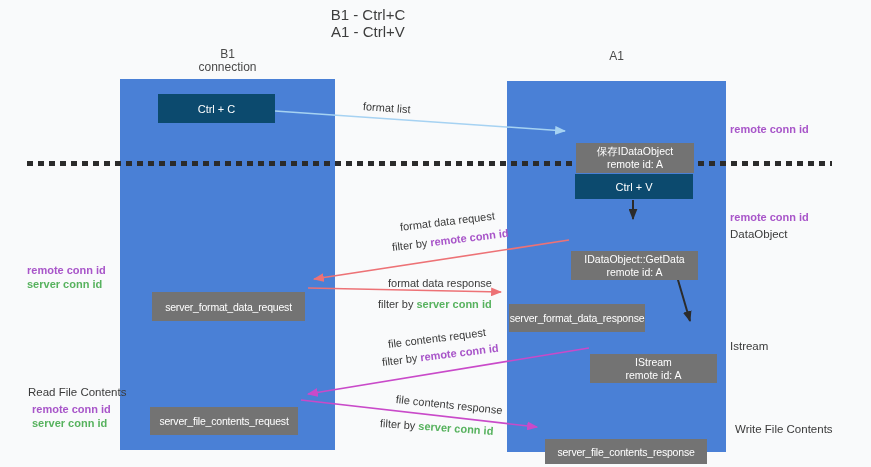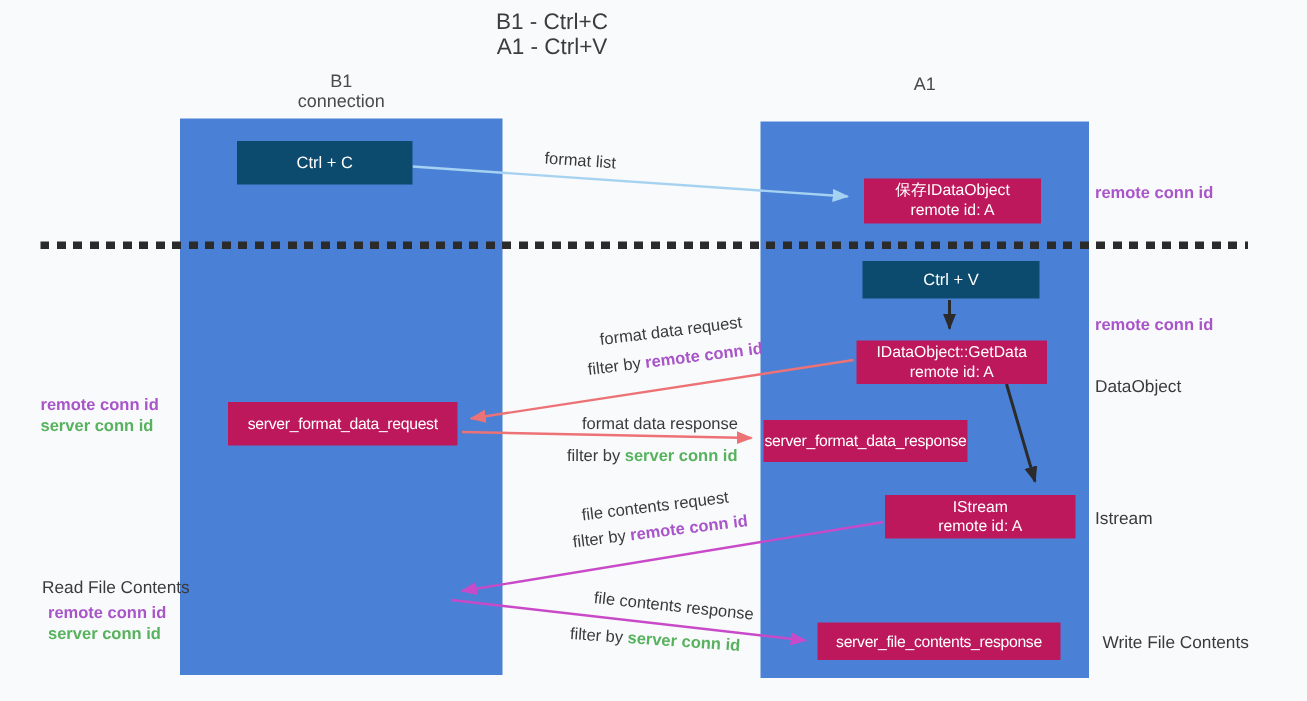--- a/index.html
+++ b/index.html
@@ -17,21 +17,21 @@
   .lane.right{left:507px;top:81px;width:219px;height:371px;}
 
   .divider{position:absolute;left:27px;top:161px;width:805px;height:5px;
            background:repeating-linear-gradient(90deg,#2b2b2b 0 6px,transparent 6px 11px);}
 
   .overlay{position:absolute;left:0;top:0;pointer-events:none;}
 
   .bx{position:absolute;display:flex;flex-direction:column;justify-content:center;
       align-items:center;color:#ffffff;text-align:center;white-space:nowrap;}
   .bx.green{background:#0c4a6e;font-size:11px;}
-  .bx.orange{background:#be185d;}
+  .bx.orange{background:#737373;margin-top:24px;}
   .bx .l{font-size:10.5px;line-height:13px;}
   .bx.single{font-size:10.5px;letter-spacing:-0.2px;}
 
   .bx.ctrl-c{left:158px;top:94px;width:117px;height:29px;}
   .bx.save-ido{left:576px;top:119px;width:118px;height:30px;}
   .bx.ctrl-v{left:575px;top:174px;width:118px;height:25px;}
   .bx.getdata{left:571px;top:227px;width:127px;height:29px;}
   .bx.sfd-req{left:152px;top:268px;width:153px;height:29px;}
   .bx.sfd-resp{left:509px;top:280px;width:136px;height:28px;}
   .bx.istream{left:590px;top:330px;width:127px;height:29px;}
@@ -52,21 +52,21 @@
   .f-filter3{left:382px;top:356px;transform:rotate(-7deg);}
   .f-fcresp{left:396px;top:393px;transform:rotate(6deg);}
   .f-filter4{left:380px;top:417px;transform:rotate(4deg);}
 
   .side{position:absolute;white-space:nowrap;font-size:11.5px;color:#3a3a3a;}
   .side.purple{color:#a855c9;font-weight:bold;font-size:11px;}
   .side.greent{color:#57b25e;font-weight:bold;font-size:11px;}
 
   .s-rci-r1{left:730px;top:123px;}
   .s-rci-r2{left:730px;top:211px;}
-  .s-dataobject{left:730px;top:252px;}
+  .s-dataobject{left:730px;top:228px;}
   .s-istream{left:730px;top:340px;}
   .s-write{left:735px;top:423px;}
   .s-rci-l1{left:27px;top:264px;}
   .s-sci-l1{left:27px;top:278px;}
   .s-read{left:28px;top:386px;}
   .s-rci-l2{left:32px;top:403px;}
   .s-sci-l2{left:32px;top:417px;}
 </style>
 </head>
 <body>
@@ -139,20 +139,23 @@
 
   <div class="bx orange single sfd-resp">
     <span>server_format_data_response</span>
   </div>
 
   <div class="bx orange istream">
     <div class="l">IStream</div>
     <div class="l">remote id: A</div>
   </div>
 
+  <div class="bx orange single sfc-req">
+    <span>server_file_contents_request</span>
+  </div>
 
   <div class="bx orange single sfc-resp">
     <span>server_file_contents_response</span>
   </div>
 
   <div class="flow f-format-list">format list</div>
 
   <div class="flow f-fdr">format data request</div>
   <div class="flow f-filter1">
     <span>filter by</span><span class="pid">remote conn id</span>

